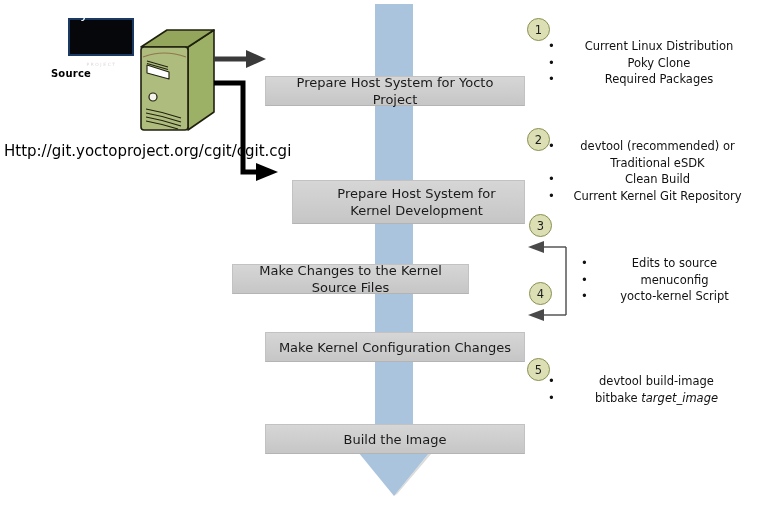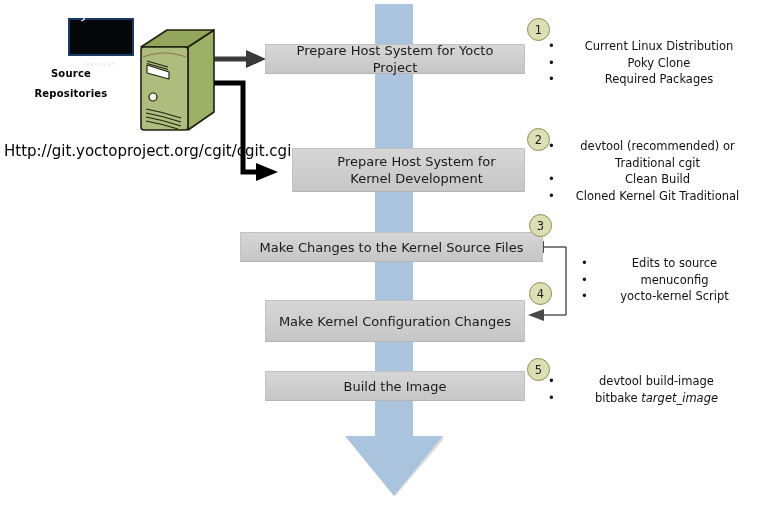--- a/index.html
+++ b/index.html
@@ -86,28 +86,29 @@
     display: flex;
     align-items: center;
     justify-content: center;
     text-align: center;
     font-size: 13px;
     line-height: 17px;
     color: #1a1a1a;
     background: linear-gradient(to bottom, #d6d6d6 0%, #cfcfcf 45%, #c6c6c6 100%);
     border: 1px solid #c2c2c2;
     border-bottom: 1px solid #b4b4b4;
+    margin-top: 32px;
   }
   .pbox span { display: block; padding: 0 8px; }
 
   #box-1 { left: 265px; top: 44px;  width: 260px; height: 30px; }
   #box-2 { left: 292px; top: 148px; width: 233px; height: 44px; padding-left: 16px; }
-  #box-3 { left: 240px; top: 232px; width: 303px; height: 30px; }
-  #box-4 { left: 265px; top: 300px; width: 260px; height: 42px; }
-  #box-5 { left: 265px; top: 371px; width: 260px; height: 30px; }
+  #box-3 { left: 232px; top: 232px; width: 237px; height: 30px; }
+  #box-4 { left: 265px; top: 300px; width: 260px; height: 30px; }
+  #box-5 { left: 265px; top: 392px; width: 260px; height: 30px; }
 
   
   .step-num {
     position: absolute;
     width: 23px;
     height: 23px;
     border-radius: 50%;
     background: #dcdfb4;
     border: 1.5px solid #8b9051;
     box-sizing: border-box;
@@ -212,21 +213,20 @@
 
   <div class="yocto-logo">
     <div class="y-main">
       <span>yocto</span><span>·</span>
     </div>
     <div class="y-sub">PROJECT</div>
   </div>
 
   <div class="src-title">
     <div>Source</div>
-    <div>Repositories</div>
   </div>
 
   <div class="src-url">Http://git.yoctoproject.org/cgit/cgit.cgi</div>
 
   <div class="pbox" id="box-1">
     <span>Prepare Host System for Yocto Project</span>
   </div>
   <div class="pbox" id="box-2">
     <span>Prepare Host System for Kernel Development</span>
   </div>
@@ -249,23 +249,23 @@
   <div class="notes" id="notes-1">
     <ul>
       <li>Current Linux Distribution</li>
       <li>Poky Clone</li>
       <li>Required Packages</li>
     </ul>
   </div>
 
   <div class="notes" id="notes-2">
     <ul>
-      <li class="wrap">devtool (recommended) or Traditional cgit</li>
+      <li class="wrap">devtool (recommended) or Traditional eSDK</li>
       <li>Clean Build</li>
-      <li>Cloned Kernel Git Traditional</li>
+      <li>Current Kernel Git Repository</li>
     </ul>
   </div>
 
   <div class="notes" id="notes-34">
     <ul>
       <li>Edits to source</li>
       <li>menuconfig</li>
       <li>yocto-kernel Script</li>
     </ul>
   </div>

